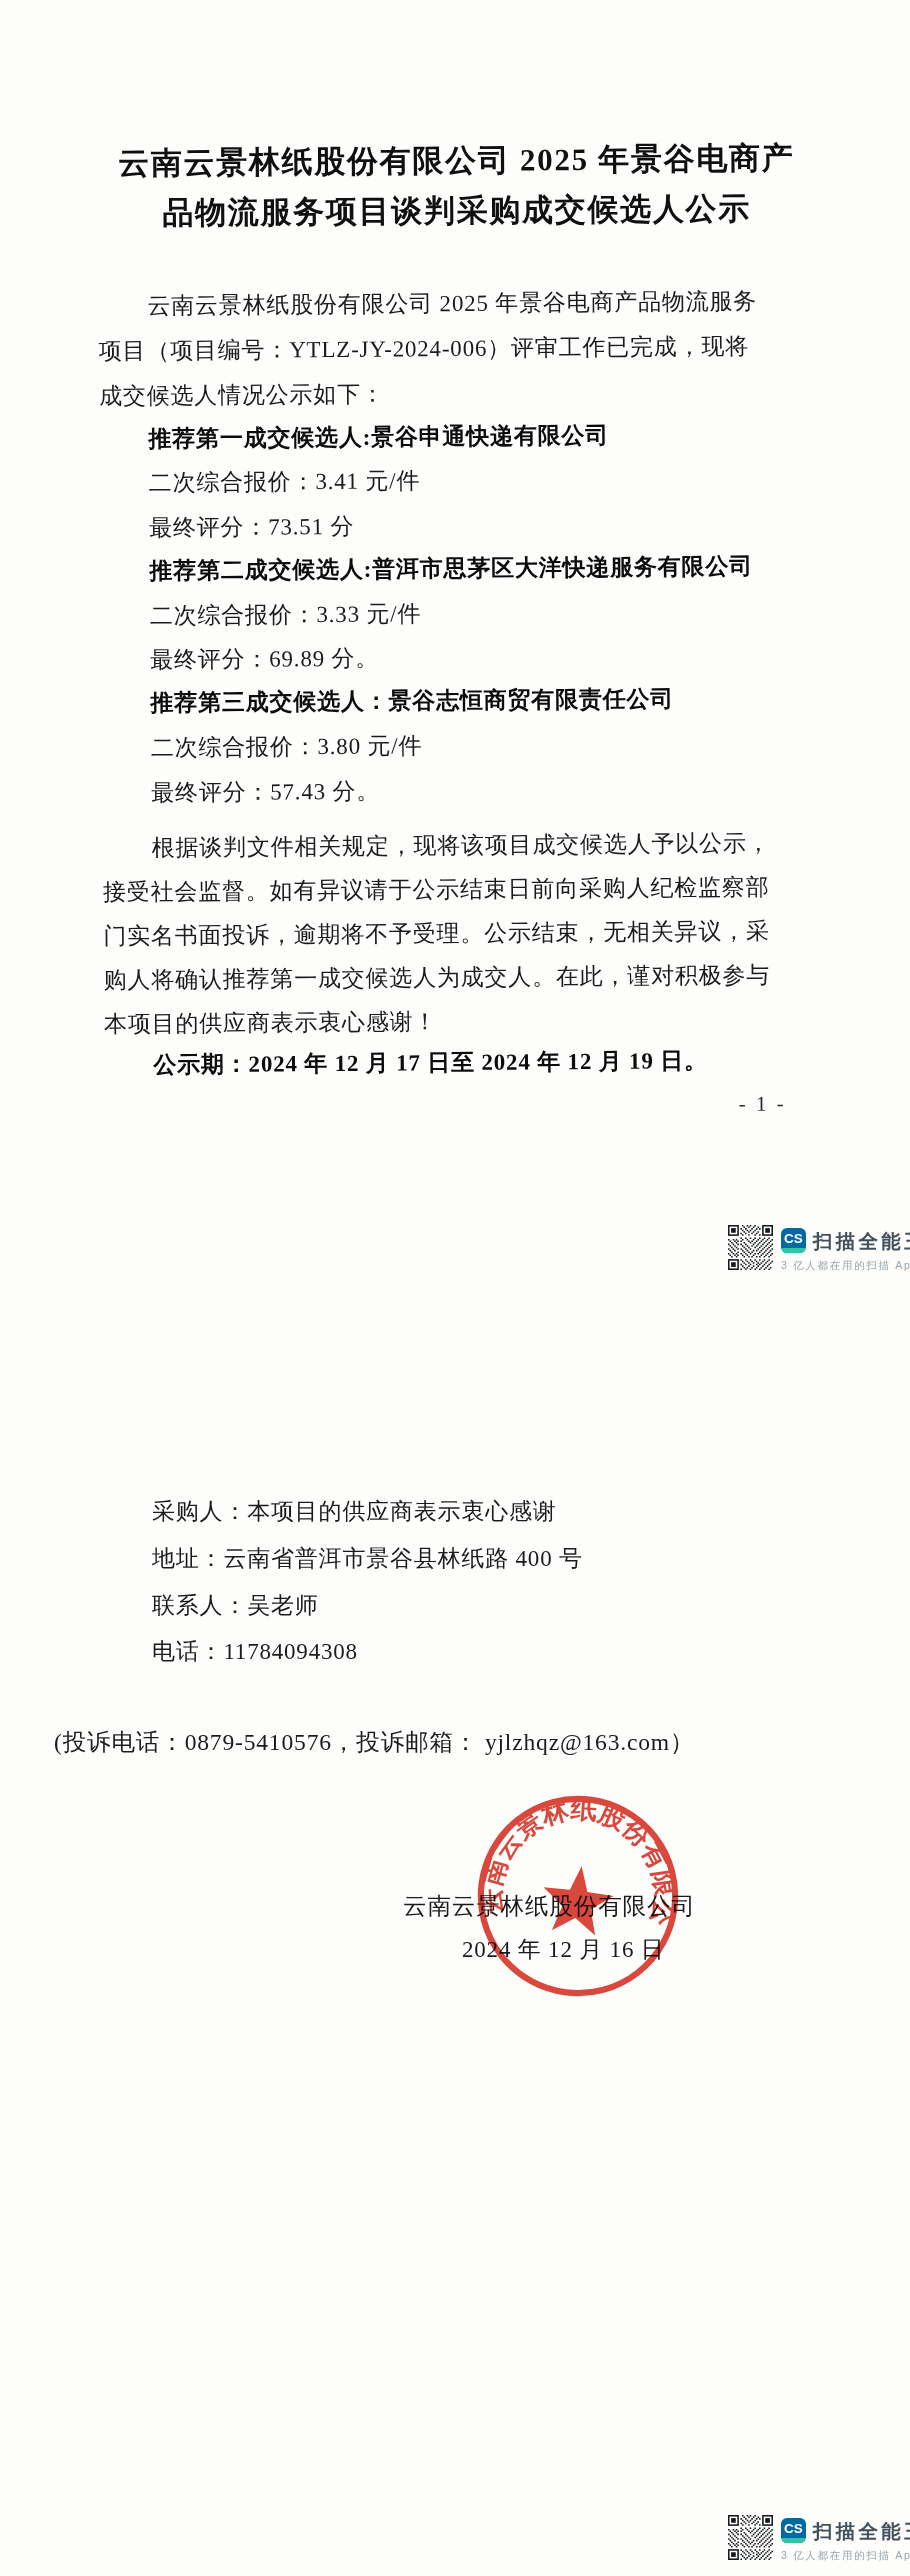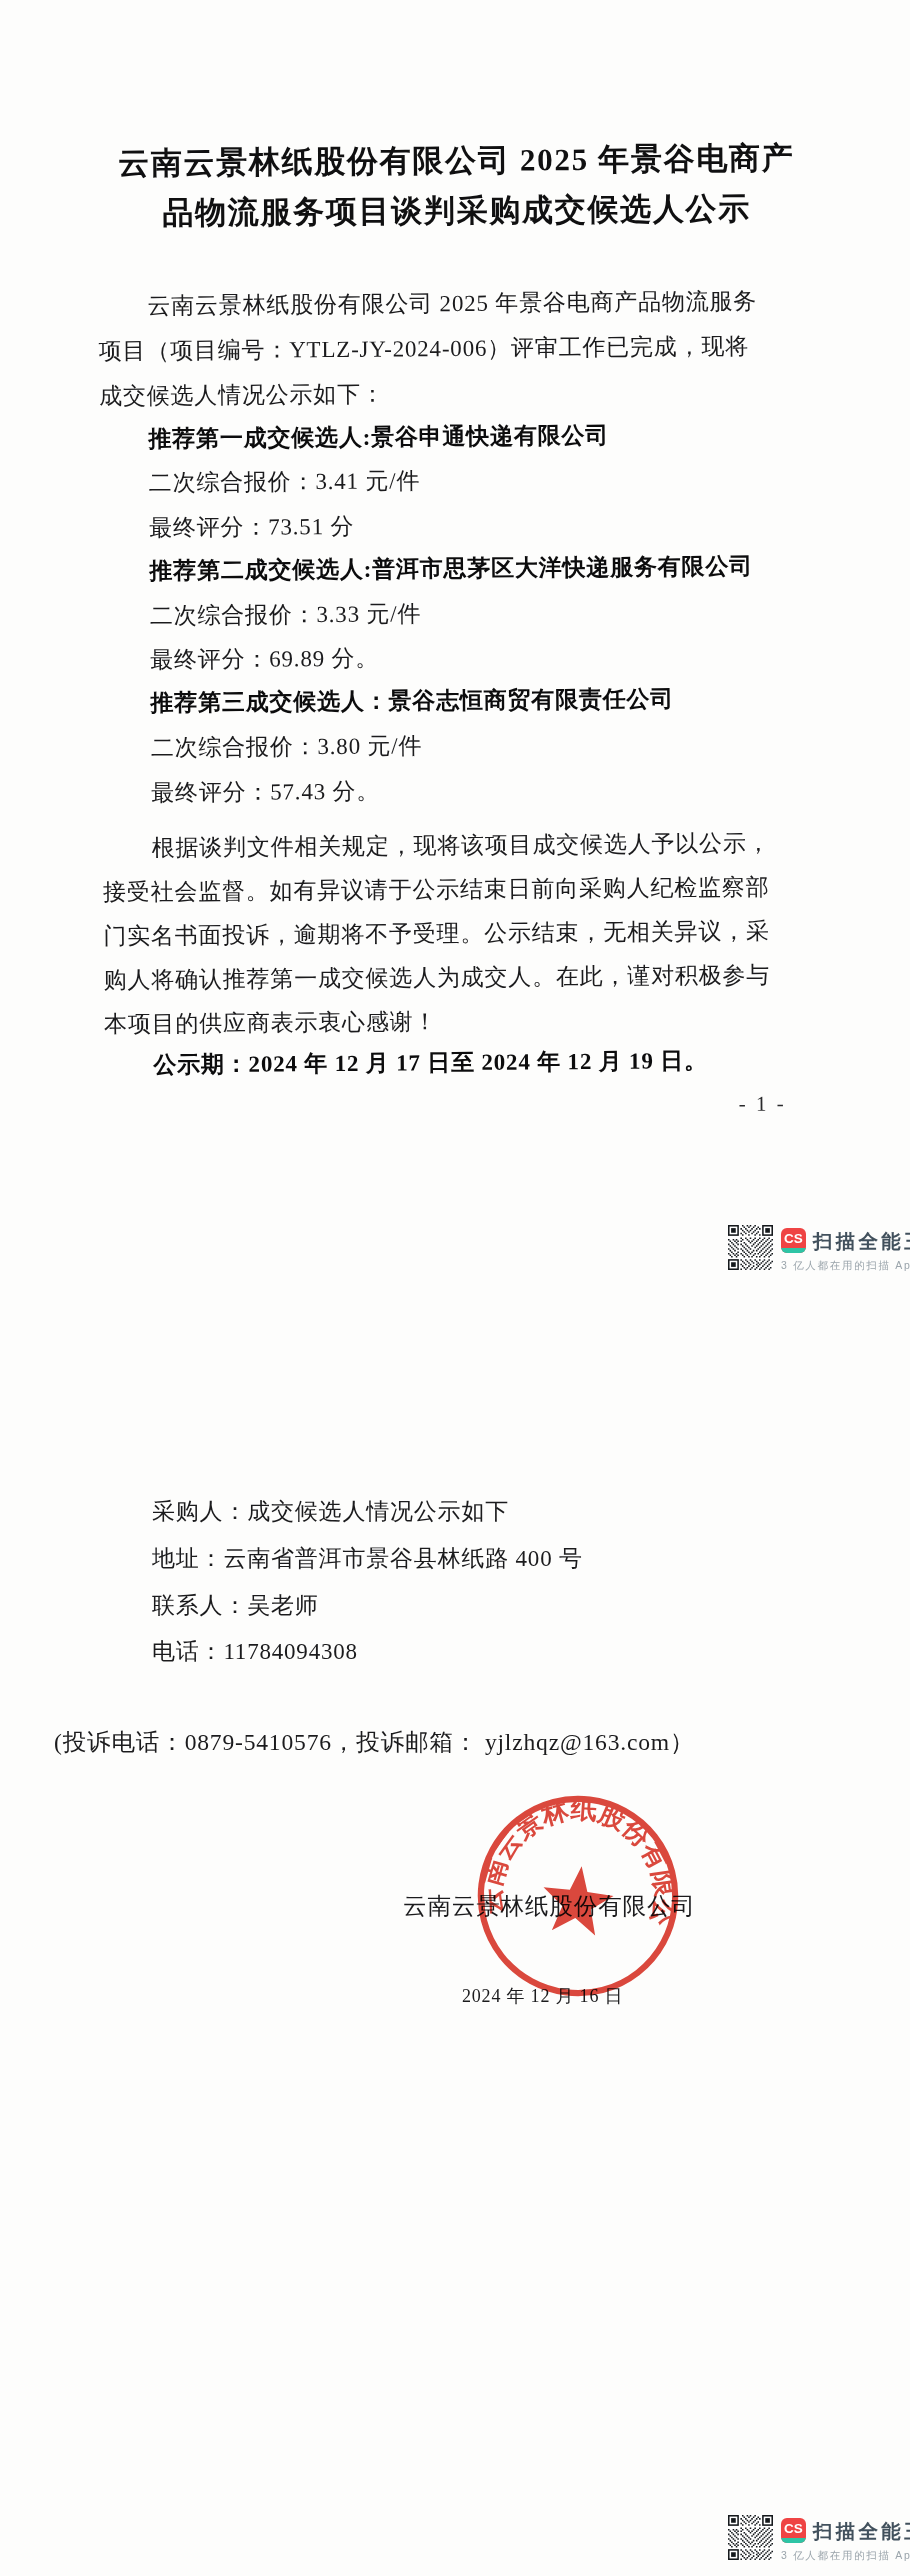--- a/index.html
+++ b/index.html
@@ -19,21 +19,21 @@
   .title{
     position:absolute;left:84px;width:742px;text-align:center;
     font-size:31px;font-weight:700;color:#101011;letter-spacing:1.7px;white-space:nowrap;
   }
   .pagenum{position:absolute;font-size:21px;color:#2a2a2c;letter-spacing:2.5px;}
   
   .cs-mark{position:absolute;width:177px;height:54px;}
   .cs-qr{position:absolute;left:0;top:2.5px;width:45px;height:45px;}
   .cs-logo{
     position:absolute;left:53px;top:5.9px;width:25px;height:25px;border-radius:5.9px;
-    background:#ef4444;display:flex;align-items:center;justify-content:center;
+    background:#0369a1;display:flex;align-items:center;justify-content:center;
     overflow:hidden;
   }
   .cs-logo .cs-txt{
     color:#ffffff;font-family:"Liberation Sans",sans-serif;
     font-weight:700;font-size:13.5px;letter-spacing:0;margin-top:-3.4px;
   }
   .cs-logo .cs-teal{position:absolute;left:0;bottom:0;width:100%;height:5px;background:#2ec4a5;}
   .cs-appname{
     position:absolute;left:85px;top:5.9px;
     font-family:"Liberation Sans","DejaVu Sans",sans-serif;
@@ -82,30 +82,30 @@
     <div class="line" style="left:96px;top:918px;">门实名书面投诉，逾期将不予受理。公示结束，无相关异议，采</div>
     <div class="line" style="left:96px;top:962px;">购人将确认推荐第一成交候选人为成交人。在此，谨对积极参与</div>
     <div class="line" style="left:96px;top:1006px;">本项目的供应商表示衷心感谢！</div>
 
     <div class="line bold" style="left:145px;top:1047px;">公示期：2024 年 12 月 17 日至 2024 年 12 月 19 日。</div>
 
     <div class="pagenum" style="left:730px;top:1094px;">- 1 -</div>
   </div>
 
   <div>
-    <div class="line" style="left:152px;top:1496px;">采购人：成交候选人情况公示如下</div>
+    <div class="line" style="left:152px;top:1496px;">采购人：本项目的供应商表示衷心感谢</div>
     <div class="line" style="left:152px;top:1543px;">地址：云南省普洱市景谷县林纸路 400 号</div>
     <div class="line" style="left:152px;top:1590px;">联系人：吴老师</div>
     <div class="line" style="left:152px;top:1636px;">电话：11784094308</div>
     <div class="line" style="left:54px;top:1726px;font-size:23.6px;">(投诉电话：0879-5410576，投诉邮箱： yjlzhqz@163.com）</div>
   </div>
 
   <div>
     <div class="line" style="left:403px;top:1890px;font-size:23.6px;">云南云景林纸股份有限公司</div>
-    <div class="line" style="left:462px;top:1984px;font-size:18px;">2024 年 12 月 16 日</div>
+    <div class="line" style="left:462px;top:1934px;font-size:23px;">2024 年 12 月 16 日</div>
 
     <svg class="seal" viewBox="0 0 240 240">
       <circle cx="120" cy="120" r="110" fill="none" stroke="#d6281a" stroke-width="7"></circle>
       <path id="sealArc" d="M 37.3 150.1 A 88 88 0 1 1 202.7 150.1" fill="none"></path>
       <text fill="#d6281a" font-size="28" font-weight="700">
         <textPath href="#sealArc" startOffset="0" textLength="358" lengthAdjust="spacingAndGlyphs">云南云景林纸股份有限公司</textPath>
       </text>
       <polygon fill="#d6281a" points="120,86 110,114.2 80.1,115 103.8,133.3 95.3,162 120,145 144.7,162 136.2,133.3 159.9,115 130,114.2"></polygon>
     </svg>
   </div>

